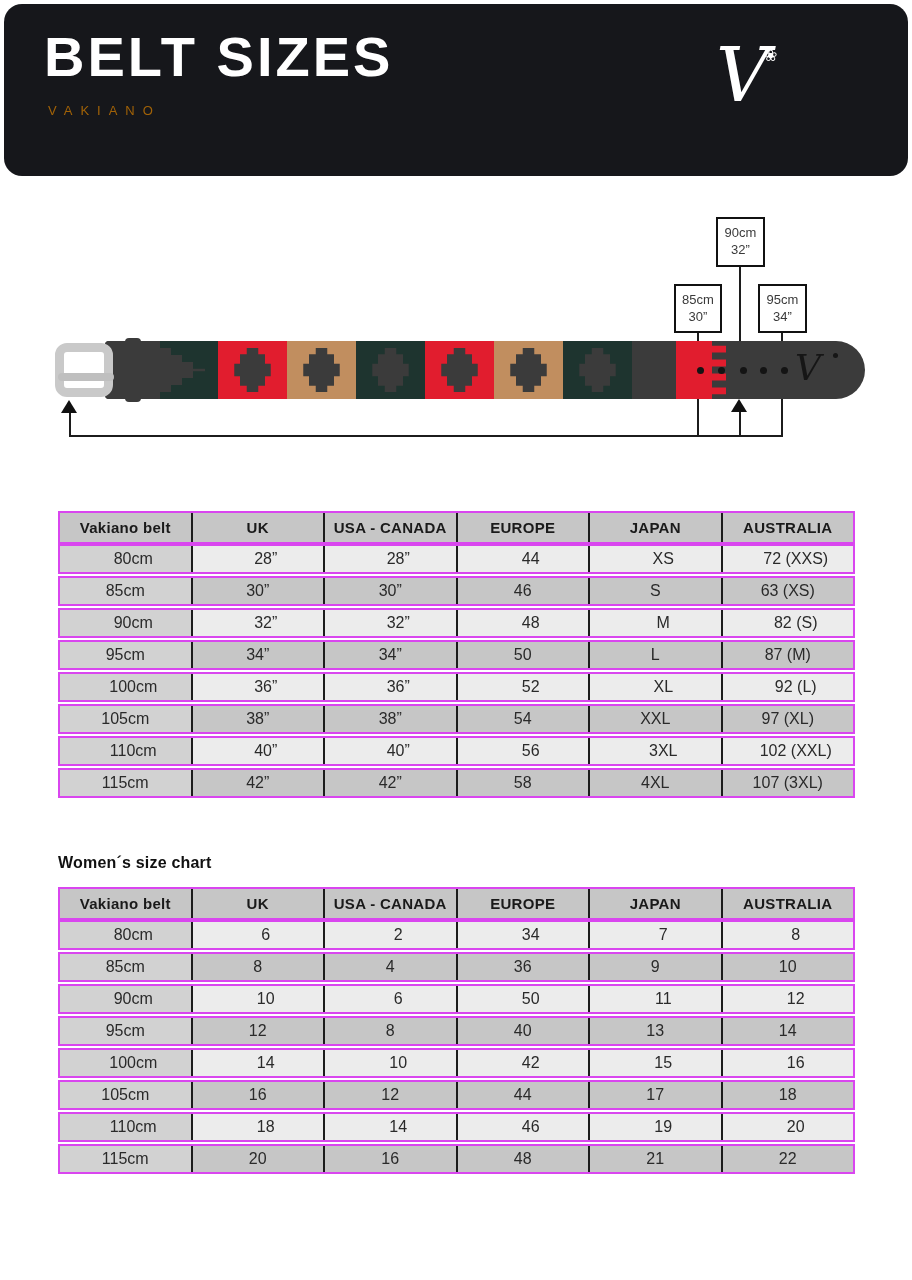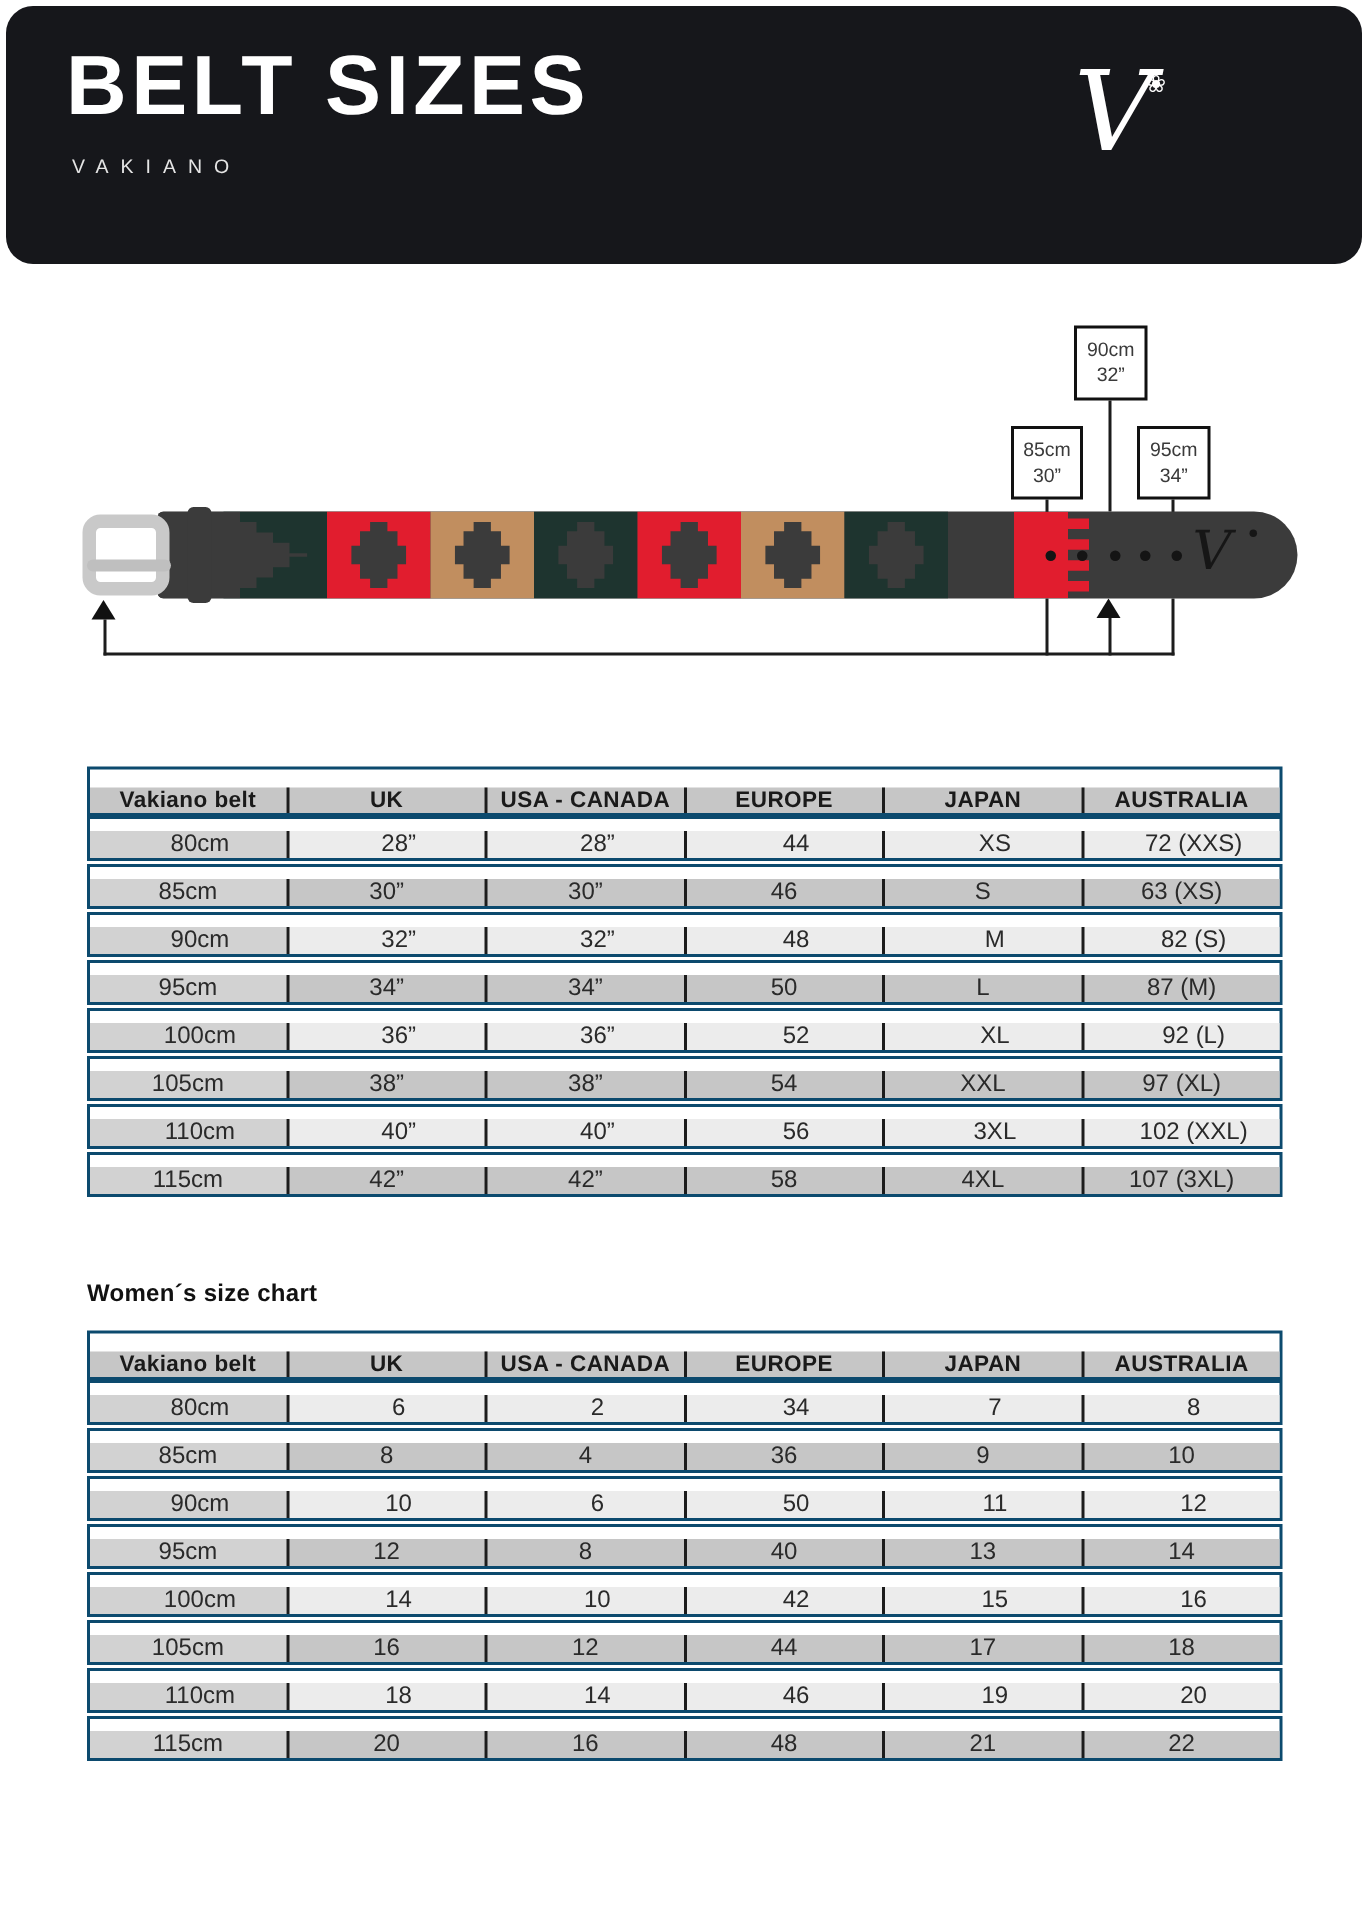--- a/index.html
+++ b/index.html
@@ -5,21 +5,21 @@
   html,body{margin:0;padding:0;}
   body{
     width:912px;height:1280px;position:relative;background:#ffffff;
     font-family:"Liberation Sans",sans-serif;overflow:hidden;
   }
   
   .banner{position:absolute;left:4px;top:4px;width:904px;height:172px;
     background:#16171b;border-radius:18px;}
   .banner-title{position:absolute;left:40px;top:20px;font-size:56px;font-weight:bold;
     color:#ffffff;letter-spacing:3px;}
-  .banner-brand{position:absolute;left:44px;top:99px;font-size:13px;color:#e5e5e5;
+  .banner-brand{position:absolute;left:44px;top:99px;font-size:13px;color:#a16207;
     letter-spacing:8px;}
   .banner-logo{position:absolute;left:712px;top:34px;width:80px;height:92px;color:#fff;}
   .banner-logo .v{position:absolute;left:0;top:0;font-family:"DejaVu Serif",serif;
     font-style:italic;font-size:74px;line-height:1;color:#ffffff;}
   .banner-logo .flower{position:absolute;left:48px;top:8px;font-size:16px;color:#ffffff;}
 
   
   .diagram{position:absolute;left:0;top:180px;width:912px;height:295px;}
   .label-box{position:absolute;left:276px;top:81px;width:273px;height:34px;
     border:3px solid #111;box-sizing:border-box;display:flex;align-items:center;
@@ -77,21 +77,21 @@
     border-radius:4px;}
   .keeper{position:absolute;left:70px;top:-3px;width:16px;height:64px;border-radius:4px;}
 
   
   .chart-block{position:absolute;left:58px;width:797px;}
   .block-men{top:511px;}
   .block-women{top:854px;}
   .chart-heading{font-size:16px;font-weight:bold;color:#111;letter-spacing:.2px;
     margin:0 0 15px 0;}
   .size-table{width:797px;}
-  .trow{display:flex;height:30px;border:2px solid #0c4a6e;box-sizing:border-box;align-items:flex-end;}
+  .trow{display:flex;height:30px;border:2px solid #d946ef;box-sizing:border-box;}
   .trow + .trow{margin-top:2px;}
   .trow.thead{height:33px;}
   .tcell{flex:1 1 0;display:flex;align-items:center;justify-content:center;
     font-size:16px;color:#2a2a2a;border-left:2px solid #1c1c1c;box-sizing:border-box;}
   .tcell:first-child{border-left:none;}
   .thead .tcell{background:#c6c6c6;font-weight:bold;font-size:15px;color:#1a1a1a;
     letter-spacing:.3px;}
   .trow.lit .tcell{background:#ececec;padding-left:16px;}
   .trow.alt .tcell{background:#c6c6c6;}
   .trow:not(.thead) .tcell.first{background:#d2d2d2;}

